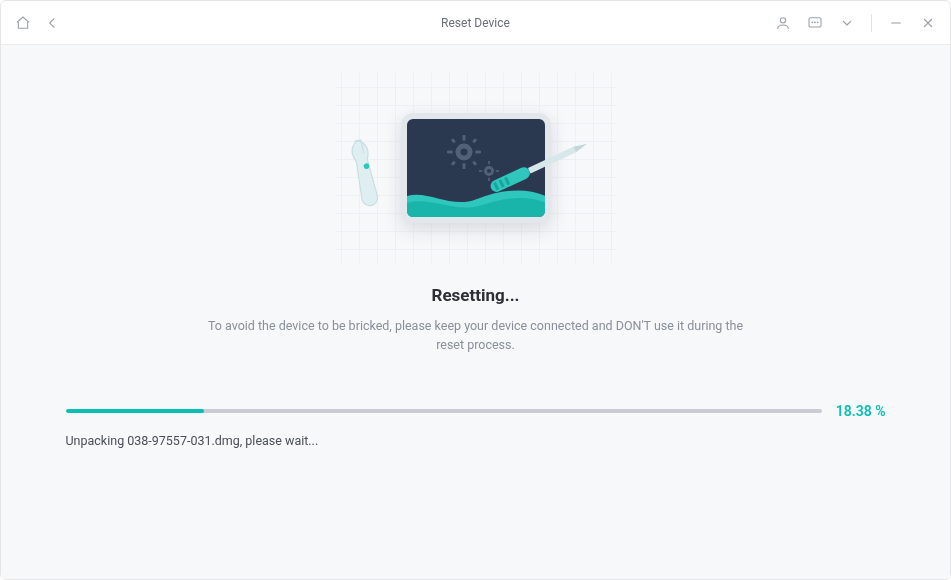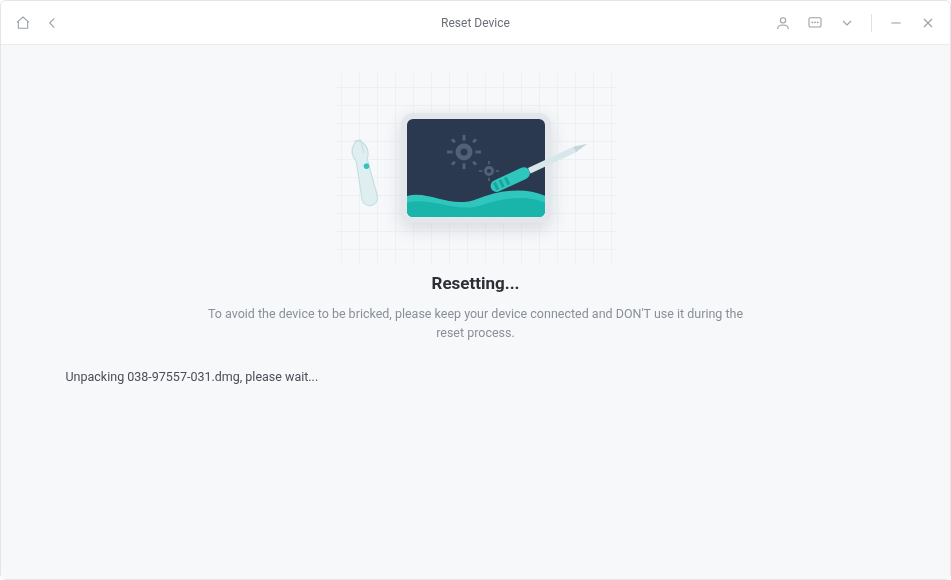--- a/index.html
+++ b/index.html
@@ -100,21 +100,21 @@
     transform: rotate(-12deg);
     color: #d7e7ea;
   }
   .screwdriver {
     position: absolute;
     right: 8px; top: 70px;
     width: 120px; height: 60px;
     transform: rotate(-25deg);
   }
   .heading {
-    margin-top: 10px;
+    margin-top: 22px;
     font-size: 17px;
     font-weight: 700;
     color: #2c2f34;
   }
   .subtext {
     margin-top: 12px;
     font-size: 12.5px;
     color: #8a9099;
     text-align: center;
     max-width: 560px;
@@ -142,21 +142,21 @@
     border-radius: 2px;
   }
   .progress-pct {
     font-size: 14px;
     font-weight: 600;
     color: #07bfb3;
     white-space: nowrap;
   }
   .status-line {
     width: 820px;
-    margin-top: 26px;
+    margin-top: 14px;
     font-size: 12.5px;
     color: #4a4f57;
     text-align: left;
   }
 </style>
 </head>
 <body>
 
 <div class="window">
 
@@ -257,17 +257,23 @@
             <rect x="18" y="16" width="3" height="8" fill="#17a69c"></rect>
           <rect x="44" y="17" width="50" height="6" fill="#d7e7ea"></rect>
           <polygon points="94,17 108,20 94,23" fill="#c3d7da"></polygon>
         </svg>
       </div>
     </div>
 
     <div class="heading">Resetting...</div>
     <div class="subtext">To avoid the device to be bricked, please keep your device connected and DON'T use it during the reset process.</div>
 
+    <div class="progress-area">
+      <div class="progress-track">
+        <div class="progress-fill" style="width: 18.38%;"></div>
+      </div>
+      <div class="progress-pct">18.38 %</div>
+    </div>
 
     <div class="status-line">Unpacking 038-97557-031.dmg, please wait...</div>
 
   </div>
 </div>
 
 </body></html>

